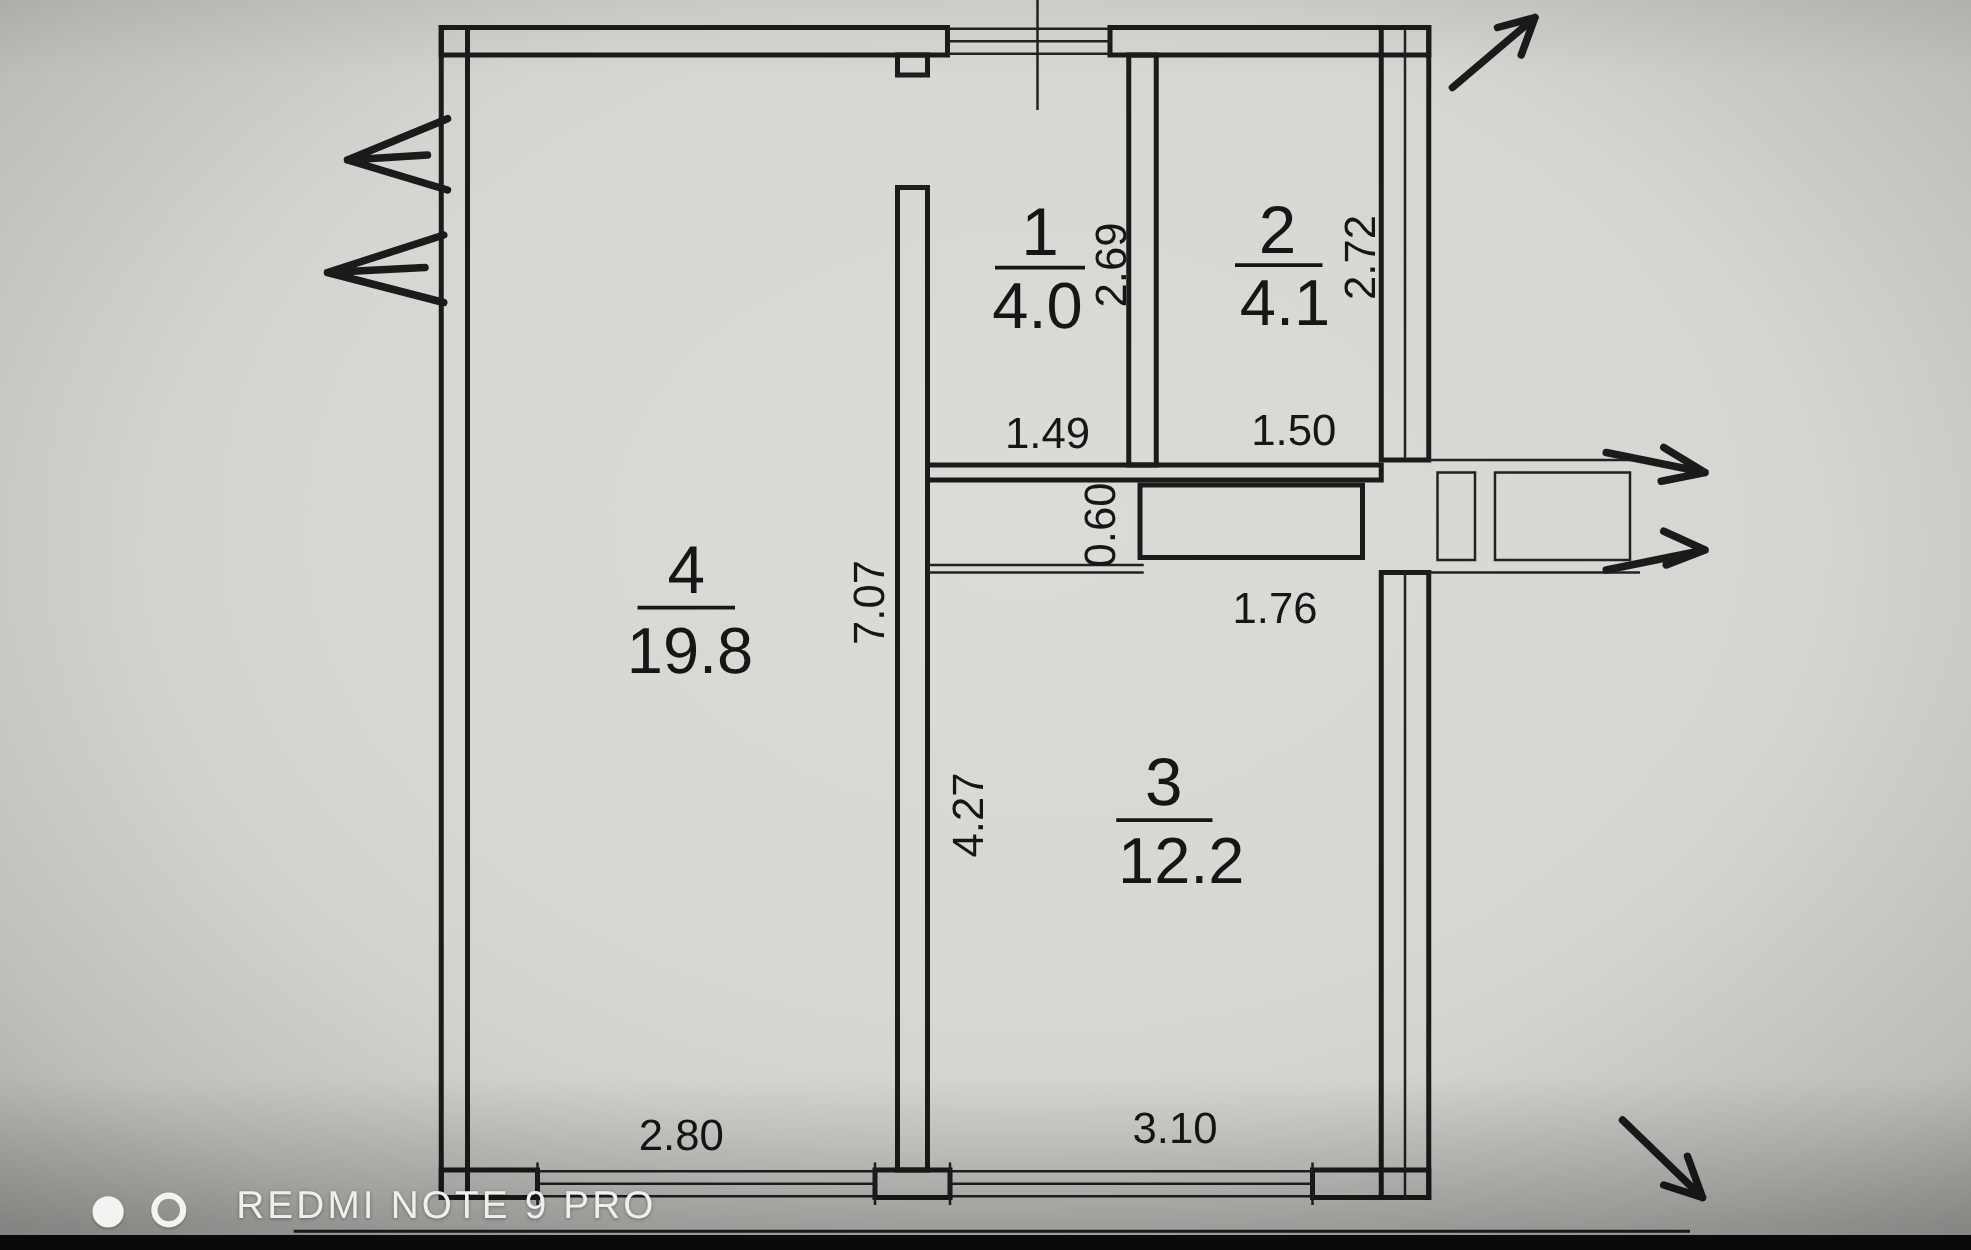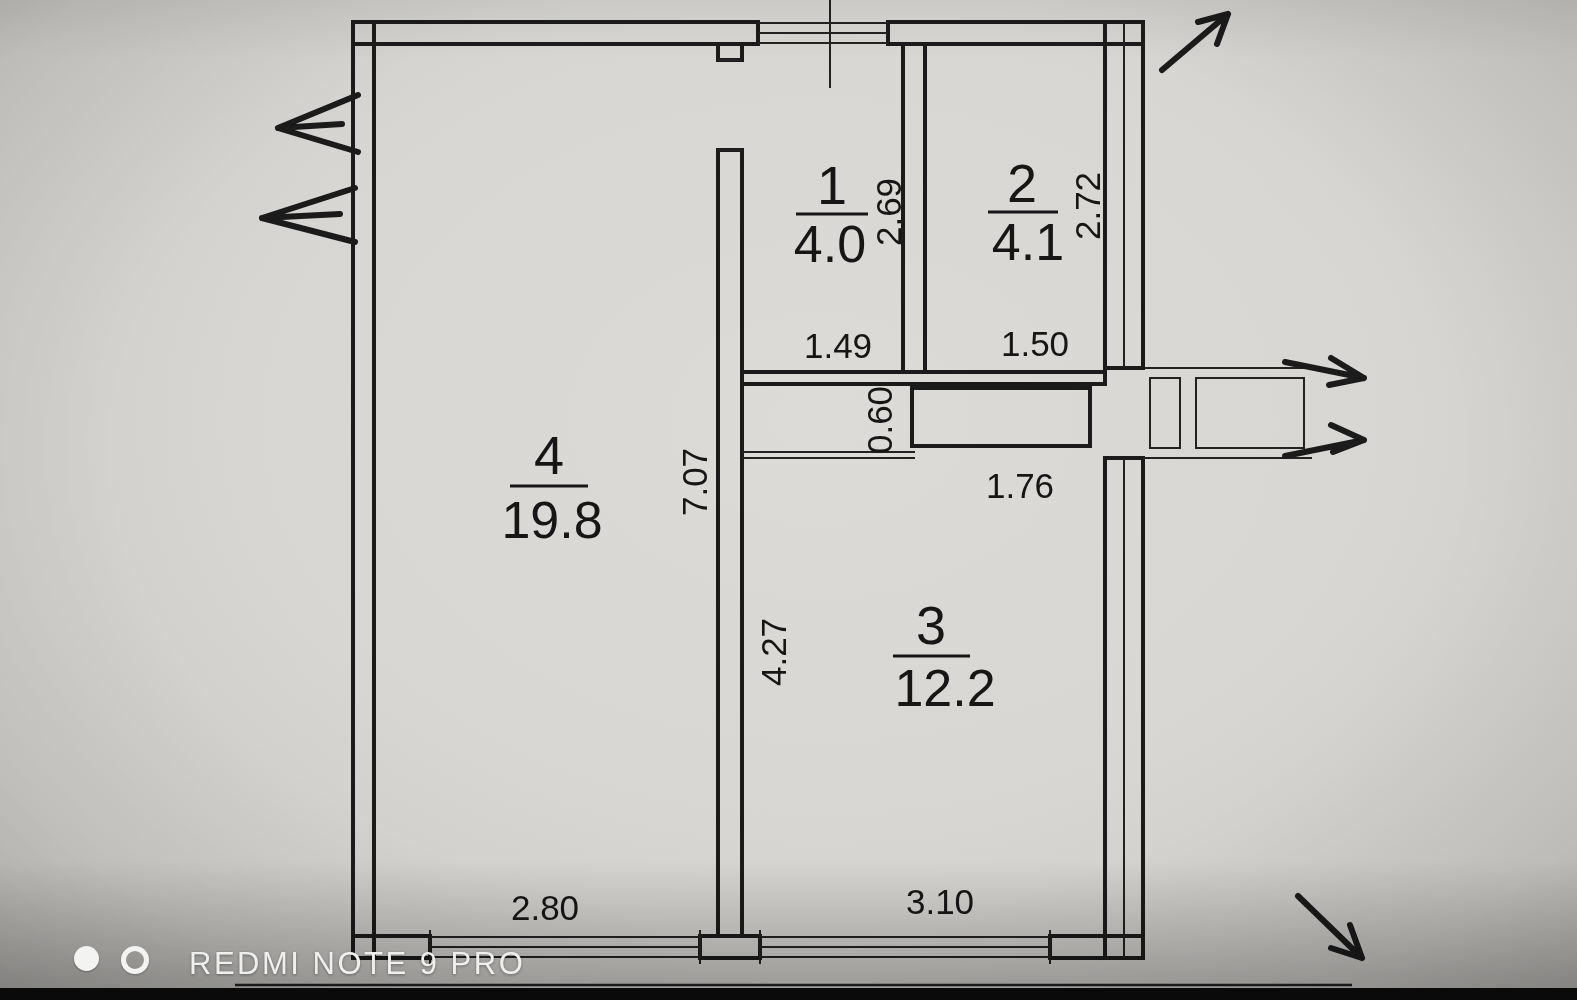--- a/index.html
+++ b/index.html
@@ -30,21 +30,21 @@
     position: absolute; left: 0; top: 0; right: 0; bottom: 0;
     pointer-events: none;
     z-index: 3;
     background:
       linear-gradient(to bottom, rgba(0,0,0,0.05) 0%, rgba(0,0,0,0) 6%, rgba(0,0,0,0) 86%, rgba(0,0,0,0.22) 98%),
       radial-gradient(ellipse at 50% 45%, rgba(0,0,0,0) 60%, rgba(0,0,0,0.10) 100%);
   }
   .watermark {
     position: absolute;
     left: 74px; top: 946px;
-    display: flex; align-items: flex-start; gap: 22px;
+    display: flex; align-items: flex-end; gap: 22px;
     z-index: 5;
   }
   .wm-dot {
     width: 25px; height: 25px; border-radius: 50%;
     background: #f3f3f1;
     box-shadow: 0 1px 2px rgba(0,0,0,0.3);
   }
   .wm-ring {
     width: 18px; height: 18px; border-radius: 50%;
     border: 5px solid #f3f3f1;

